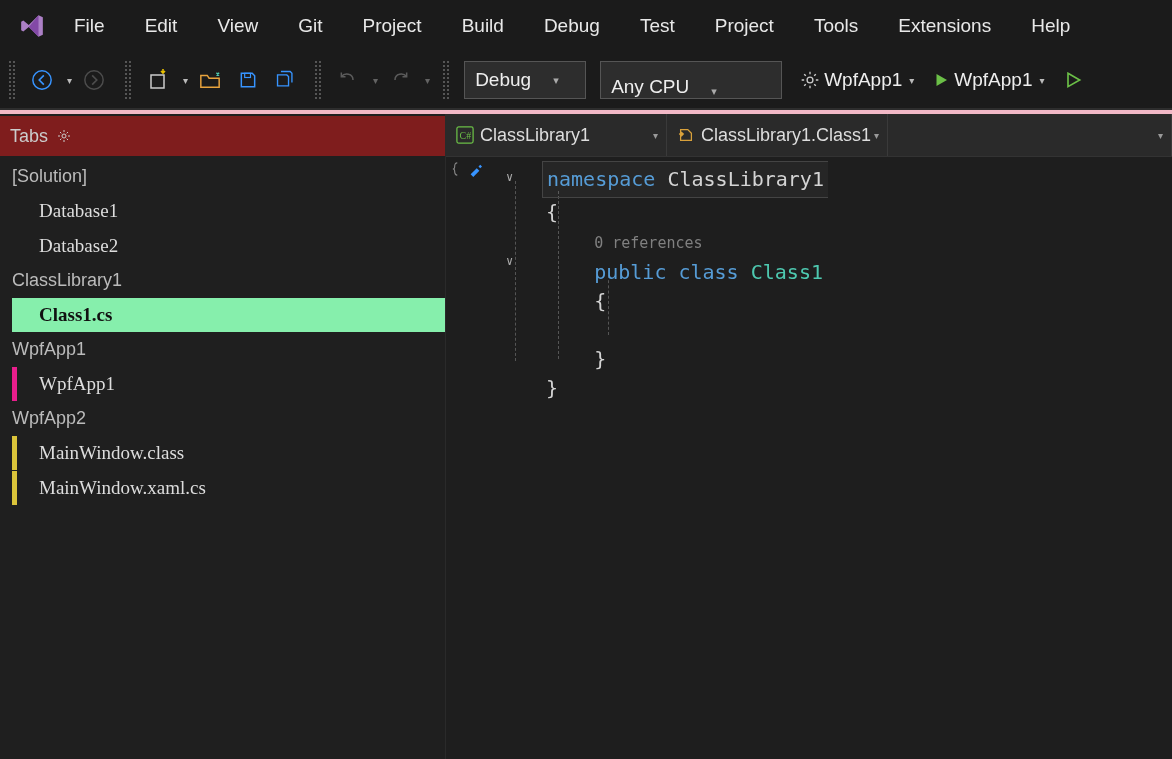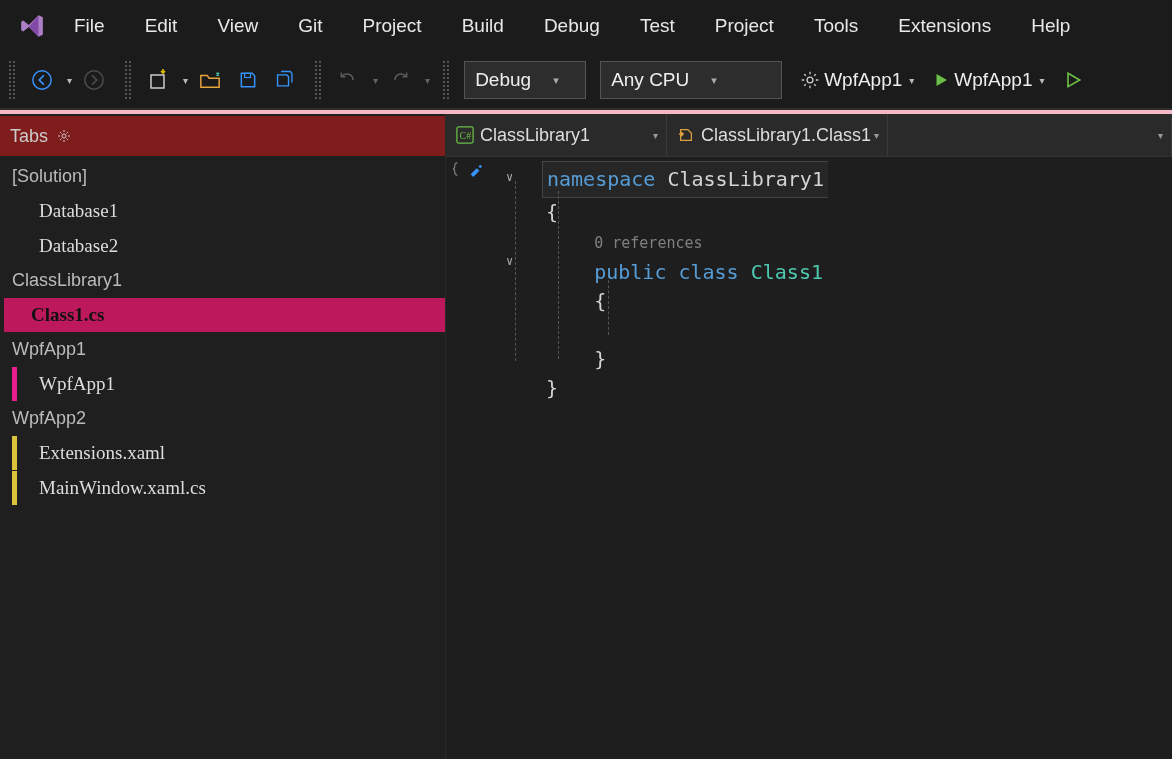--- a/index.html
+++ b/index.html
@@ -5,28 +5,28 @@
   html,body{margin:0;padding:0;width:1172px;height:759px;background:#1f1f1f;font-family:"Segoe UI",Arial,sans-serif;color:#ccc;overflow:hidden;font-size:16px;}
   .menubar{height:52px;background:#1b1b1b;display:flex;align-items:center;padding-left:10px;gap:0;}
   .menubar .logo{width:44px;display:flex;align-items:center;justify-content:center;}
   .menubar .mi{padding:0 20px;font-size:19px;color:#e8e8e8;cursor:default;height:52px;display:flex;align-items:center;}
   .toolbar{height:56px;background:#1b1b1b;display:flex;align-items:center;padding-left:8px;gap:6px;border-bottom:1px solid #2d2d2d;}
   .toolbar .dots{width:8px;height:40px;background-image:radial-gradient(#555 1px,transparent 1px);background-size:4px 4px;margin-right:4px;}
   .tbtn{width:32px;height:32px;display:flex;align-items:center;justify-content:center;}
   .tdrop{border:1px solid #555;background:#2d2d2d;height:36px;display:flex;align-items:center;padding:0 10px;font-size:19px;color:#eee;margin:0 4px;position:relative;}
   .tdrop .arr{margin-left:22px;font-size:11px;color:#aaa;}
   .tdrop.wide{min-width:100px;}
-  .tdrop.wider{min-width:160px;}
+  .tdrop.wider{min-width:160px;align-items:flex-end;}
   .pink-strip{height:4px;background:#f2b8c6;border-top:1px solid #2d2d2d;}
   .body{display:flex;height:calc(759px - 52px - 56px - 4px);}
   .sidebar{width:446px;background:#1f1f1f;border-right:1px solid #2a2a2a;box-sizing:border-box;padding-top:2px;}
   .panel-hdr{height:40px;display:flex;align-items:center;padding:0 10px;color:#ccc;font-size:18px;gap:8px;background:#7f1d1d;margin-bottom:4px;}
   .grp-hdr{color:#bbb;font-size:18px;padding:6px 12px;}
   .grp-item{padding:6px 12px 6px 22px;font-size:19px;color:#ddd;border-left:5px solid transparent;margin:1px 0 1px 12px;position:relative;font-family:Liberation Serif, serif;}
-  .grp-item.sel{background:#be185d;color:#111;font-weight:600;margin-left:4px;border-left:5px solid transparent;}
+  .grp-item.sel{background:#86efac;color:#111;font-weight:600;margin-left:12px;border-left:5px solid transparent;}
   .grp-item.bar-pink{border-left:5px solid #e91e8c;}
   .grp-item.bar-yellow{border-left:5px solid #dbc43a;}
   .editor{flex:1;background:#1e1e1e;display:flex;flex-direction:column;}
   .ed-nav{height:42px;background:#252525;display:flex;align-items:stretch;border-bottom:1px solid #333;}
   .ed-dd{flex:0 0 auto;display:flex;align-items:center;padding:0 10px;border-right:1px solid #3a3a3a;color:#ddd;font-size:18px;gap:6px;background:#2a2a2a;min-width:200px;position:relative;}
   .ed-dd .arr{position:absolute;right:8px;font-size:10px;color:#999;}
   .ed-dd:last-child{flex:1;min-width:0;}
   .ed-code{flex:1;position:relative;font-family:Consolas,monospace;font-size:20px;line-height:29px;background:#1e1e1e;}
   .gutter{position:absolute;left:0;top:0;width:86px;height:100%;display:flex;}
   .gut-col{width:42px;height:100%;}
@@ -168,21 +168,21 @@
     </div>
     <div id="sidebar-groups">
         <div class="grp-hdr">[Solution]</div>
         <div class="grp-item">Database1</div>
         <div class="grp-item">Database2</div>
         <div class="grp-hdr">ClassLibrary1</div>
         <div class="grp-item sel">Class1.cs</div>
         <div class="grp-hdr">WpfApp1</div>
         <div class="grp-item bar-pink">WpfApp1</div>
         <div class="grp-hdr">WpfApp2</div>
-        <div class="grp-item bar-yellow">Extensions.xaml</div>
+        <div class="grp-item bar-yellow">MainWindow.class</div>
         <div class="grp-item bar-yellow">MainWindow.xaml.cs</div>
       </div>
   </div>
 
   <div class="editor">
     <div class="ed-nav">
       <div class="ed-dd">
         <svg width="18" height="18" viewBox="0 0 20 20">
             <rect x="1" y="1" width="18" height="18" rx="2" fill="none" stroke="#6bbf47" stroke-width="1.4"></rect>
             <text x="4" y="14" font-size="11" fill="#6bbf47" font-family="Consolas">C#</text>

